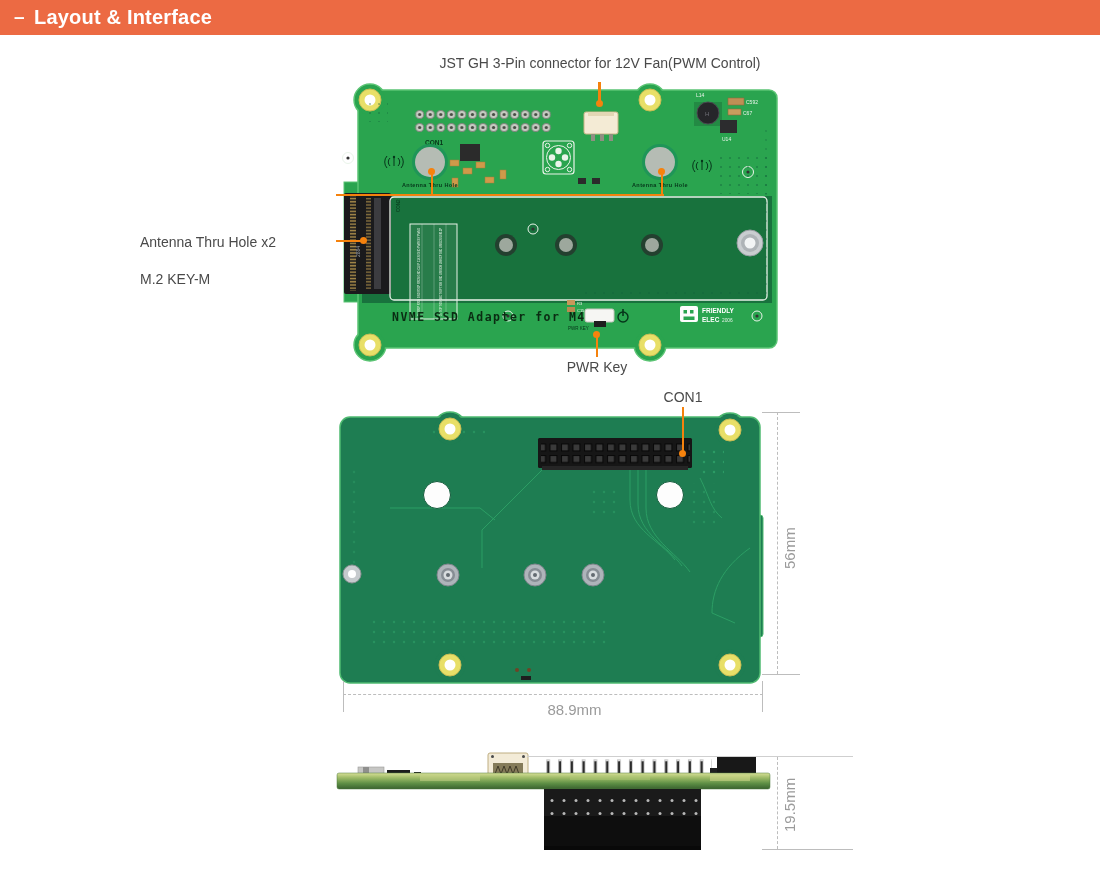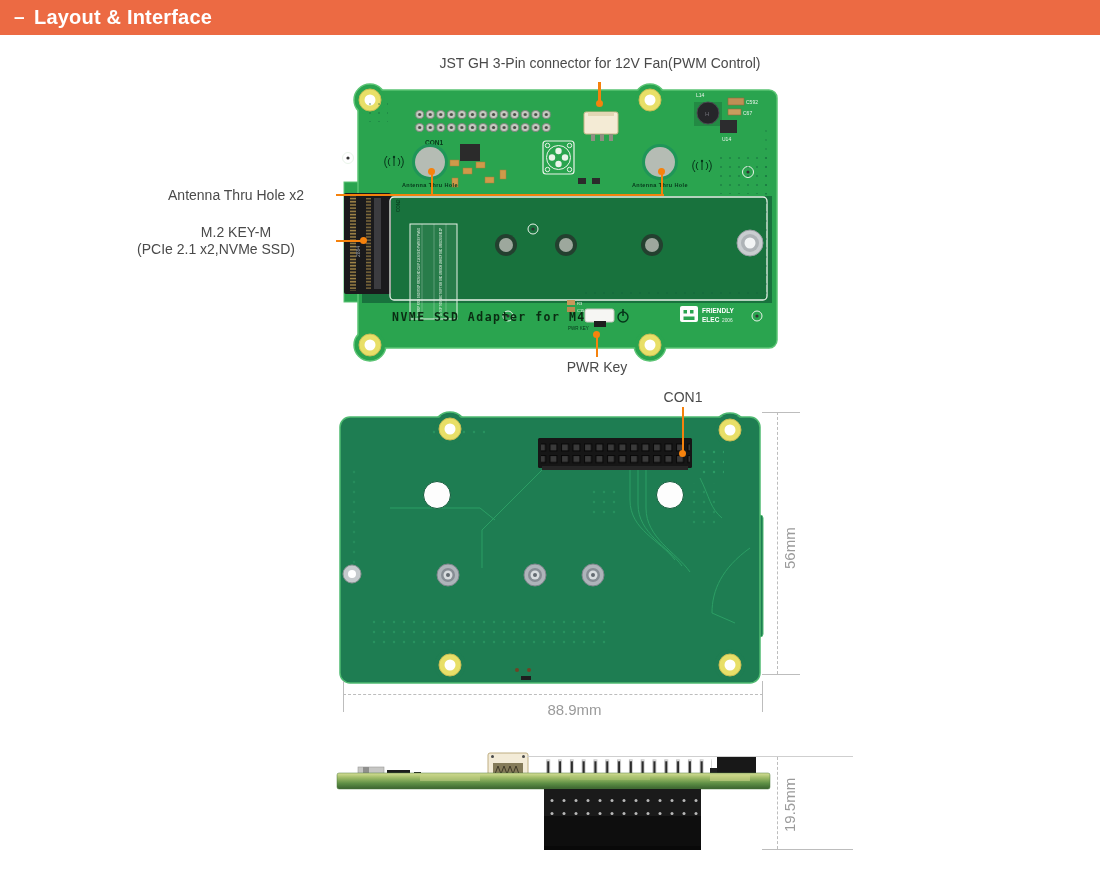--- a/index.html
+++ b/index.html
@@ -4,21 +4,21 @@
 <style>
   html,body{margin:0;padding:0;background:#fff;}
   .page{position:relative;width:1100px;height:886px;overflow:hidden;background:#fff;
         font-family:"Liberation Sans","DejaVu Sans",sans-serif;}
   
   .titlebar{position:absolute;left:0;top:0;width:1100px;height:35px;background:#EC6A43;z-index:10;}
   .titlebar .dash{position:absolute;left:14px;top:0;line-height:34px;color:#fff;font-weight:bold;font-size:19px;}
   .titlebar h1{position:absolute;left:34px;top:0;margin:0;line-height:35px;color:#fff;font-weight:bold;font-size:20px;letter-spacing:.2px;}
   
   .co{position:absolute;color:#4A4A4A;font-size:14px;line-height:17px;z-index:6;}
-  .co.right{text-align:center;}
+  .co.right{text-align:left;margin-top:47px;}
   .co.center{text-align:center;}
   
   .lead{position:absolute;background:#F5820D;z-index:6;}
   .ldot{position:absolute;width:7px;height:7px;border-radius:50%;background:#F5820D;z-index:6;}
   
   .dimtick{position:absolute;background:#BDBDBD;z-index:2;}
   .dimv{position:absolute;width:0;border-left:1px dashed #BDBDBD;z-index:2;}
   .dimh{position:absolute;height:0;border-top:1px dashed #BDBDBD;z-index:2;}
   .dimlabel{position:absolute;color:#9B9B9B;font-size:15px;z-index:2;}
   .vtext{writing-mode:vertical-rl;transform:rotate(180deg);text-align:center;}
@@ -420,21 +420,20 @@
   <div class="ldot" style="left:596px;top:100px;"></div>
 
   <div class="co right" style="left:140px;top:187px;width:192px;">Antenna Thru Hole x2</div>
   <div class="lead" style="left:336px;top:194px;width:328px;height:2px;"></div>
   <div class="lead" style="left:431px;top:174px;width:2px;height:21px;"></div>
   <div class="ldot" style="left:428px;top:168px;"></div>
   <div class="lead" style="left:661px;top:174px;width:2px;height:21px;"></div>
   <div class="ldot" style="left:658px;top:168px;"></div>
 
   <div class="co right" style="left:140px;top:224px;width:192px;">M.2 KEY-M</div>
-  <div class="co right" style="left:100px;top:241px;width:232px;">(PCIe 2.1 x2,NVMe SSD)</div>
   <div class="lead" style="left:336px;top:240px;width:26px;height:2px;"></div>
   <div class="ldot" style="left:360px;top:237px;"></div>
 
   <div class="co center" style="left:547px;top:359px;width:100px;">PWR Key</div>
   <div class="lead" style="left:596px;top:337px;width:2px;height:20px;"></div>
   <div class="ldot" style="left:593px;top:331px;"></div>
 
   <div class="co center" style="left:655px;top:389px;width:56px;">CON1</div>
   <div class="lead" style="left:682px;top:407px;width:2px;height:46px;"></div>
   <div class="ldot" style="left:679px;top:450px;"></div>

